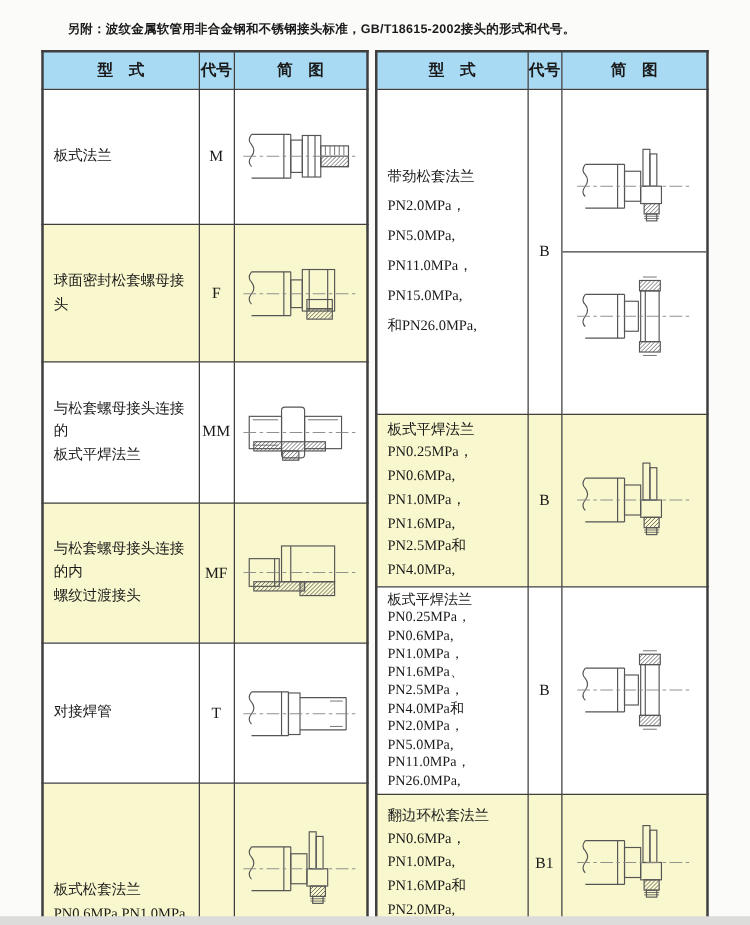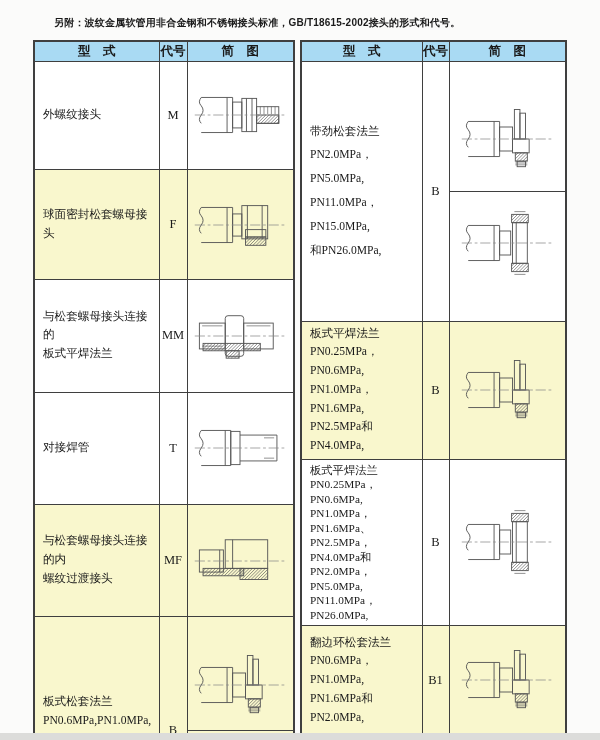--- a/index.html
+++ b/index.html
@@ -6,21 +6,21 @@
     --hdr-bg:#a9daf3; --hl-bg:#f9f7cd; --border-c:#3f3f3f; --line-c:#555555; --page-bg:#fbfbfa;
   }
   *{box-sizing:border-box;margin:0;padding:0}
   html,body{width:600px;height:740px;overflow:hidden}
   body{background:var(--page-bg);font-family:"Liberation Serif","DejaVu Serif",serif;color:#1a1a1a;position:relative}
   .caption{margin:16px 0 0 54px;font-family:Liberation Sans, sans-serif;
            font-weight:600;font-size:10px;letter-spacing:.2px;white-space:pre-line}
   .tables{display:flex;gap:5px;margin:10px 0 0 33px}
   table{border-collapse:collapse;border:2px solid var(--border-c);background:#fff;table-layout:fixed}
   th,td{border:1.4px solid var(--border-c)}
-  th{height:20px;background:var(--hdr-bg);font-size:12.5px;font-weight:700;text-align:center}
+  th{height:30px;background:var(--hdr-bg);font-size:12.5px;font-weight:700;text-align:center}
   td.type{font-size:11.6px;line-height:1.62;padding:3px 4px 3px 8px;white-space:pre-line;vertical-align:middle}
   td.code{text-align:center;font-size:12.5px;vertical-align:middle}
   td.diag{padding:0;text-align:center;vertical-align:middle}
   tr[data-hl="true"]>td{background:var(--hl-bg)}
   
   .rh87 >td{height:87px} .rh88 >td{height:88px} .rh90 >td{height:90px}
   .rh104>td{height:104px}.rh105>td{height:110px}.rh106>td{height:106px}
   .rh183>td{height:183px}.rh208>td{height:260px}
   .loose td.type{line-height:2.05}
   .tight td.type{line-height:1.28;font-size:11.3px}
@@ -49,21 +49,21 @@
       </colgroup>
     <thead>
       <tr>
         <th>型　式</th>
         <th>代号</th>
         <th>简　图</th>
       </tr>
     </thead>
     <tbody>
       <tr class="rh87" data-hl="false">
-        <td class="type">外螺纹接头</td>
+        <td class="type">板式法兰</td>
         <td class="code">M</td>
         <td class="diag">
             <div class="dwrap">
               <svg viewBox="0 0 104 72" width="96" height="74" xmlns="http://www.w3.org/2000/svg">
                 <path d="M10 17 q-4 5 0 9 q4 5 0 10 q-4 5 0 9" stroke="#555555" stroke-width="1" fill="none"></path>
                 <line x1="10" y1="17" x2="44" y2="17" stroke="#555555" stroke-width="1" fill="none"></line>
                 <line x1="10" y1="55" x2="44" y2="55" stroke="#555555" stroke-width="1" fill="none"></line>
                 <line x1="44" y1="17" x2="44" y2="55" stroke="#555555" stroke-width="1" fill="none"></line>
                 <line x1="38" y1="17" x2="38" y2="55" stroke="#555555" stroke-width="1" fill="none"></line>
                 <rect x="44" y="22" width="10" height="28" stroke="#555555" stroke-width="1" fill="none"></rect>
@@ -160,42 +160,20 @@
                 <line x1="37.0" y1="58.5" x2="43.5" y2="52.0" stroke="#555555" stroke-width="0.7"></line>
                 <line x1="39.0" y1="60.0" x2="47.0" y2="52.0" stroke="#555555" stroke-width="0.7"></line>
                 <line x1="42.5" y1="60.0" x2="50.5" y2="52.0" stroke="#555555" stroke-width="0.7"></line>
                 <line x1="46.0" y1="60.0" x2="51.0" y2="55.0" stroke="#555555" stroke-width="0.7"></line>
                 <line x1="49.5" y1="60.0" x2="51.0" y2="58.5" stroke="#555555" stroke-width="0.7"></line>
                 <line x1="3" y1="36" x2="101" y2="36" stroke="#888" stroke-width="0.8" stroke-dasharray="11 3 3 3"></line>
               </svg>
             </div>
           </td>
       </tr>
-      <tr class="rh90" data-hl="false">
-        <td class="type">对接焊管</td>
-        <td class="code">T</td>
-        <td class="diag">
-            <div class="dwrap">
-              <svg viewBox="0 0 104 72" width="96" height="74" xmlns="http://www.w3.org/2000/svg">
-                <path d="M10 17 q-4 5 0 9 q4 5 0 10 q-4 5 0 9" stroke="#555555" stroke-width="1" fill="none"></path>
-                <line x1="10" y1="17" x2="42" y2="17" stroke="#555555" stroke-width="1" fill="none"></line>
-                <line x1="10" y1="55" x2="42" y2="55" stroke="#555555" stroke-width="1" fill="none"></line>
-                <line x1="42" y1="17" x2="42" y2="55" stroke="#555555" stroke-width="1" fill="none"></line>
-                <line x1="36" y1="17" x2="36" y2="55" stroke="#555555" stroke-width="1" fill="none"></line>
-                <rect x="42" y="18" width="10" height="36" stroke="#555555" stroke-width="1" fill="none"></rect>
-                <line x1="52" y1="22" x2="92" y2="22" stroke="#555555" stroke-width="1" fill="none"></line>
-                <line x1="52" y1="50" x2="92" y2="50" stroke="#555555" stroke-width="1" fill="none"></line>
-                <line x1="92" y1="22" x2="92" y2="50" stroke="#555555" stroke-width="1" fill="none"></line>
-                <line x1="78" y1="25" x2="89" y2="25" stroke="#555555" stroke-width="0.7"></line>
-                <line x1="78" y1="47" x2="89" y2="47" stroke="#555555" stroke-width="0.7"></line>
-                <line x1="3" y1="36" x2="101" y2="36" stroke="#888" stroke-width="0.8" stroke-dasharray="11 3 3 3"></line>
-              </svg>
-            </div>
-          </td>
-      </tr>
       <tr class="rh90" data-hl="true">
         <td class="type">与松套螺母接头连接的内
 螺纹过渡接头</td>
         <td class="code">MF</td>
         <td class="diag">
             <div class="dwrap">
               <svg viewBox="0 0 104 72" width="96" height="74" xmlns="http://www.w3.org/2000/svg">
                 <rect x="8" y="24" width="26" height="24" stroke="#555555" stroke-width="1" fill="none"></rect>
                 <line x1="30" y1="24" x2="30" y2="48" stroke="#555555" stroke-width="1" fill="none"></line>
                 <rect x="36" y="13" width="46" height="31" stroke="#555555" stroke-width="1" fill="none"></rect>
@@ -226,20 +204,42 @@
                 <line x1="67.5" y1="56.0" x2="79.5" y2="44.0" stroke="#555555" stroke-width="0.7"></line>
                 <line x1="71.0" y1="56.0" x2="82.0" y2="45.0" stroke="#555555" stroke-width="0.7"></line>
                 <line x1="74.5" y1="56.0" x2="82.0" y2="48.5" stroke="#555555" stroke-width="0.7"></line>
                 <line x1="78.0" y1="56.0" x2="82.0" y2="52.0" stroke="#555555" stroke-width="0.7"></line>
                 <line x1="81.5" y1="56.0" x2="82.0" y2="55.5" stroke="#555555" stroke-width="0.7"></line>
                 <line x1="3" y1="36" x2="101" y2="36" stroke="#888" stroke-width="0.8" stroke-dasharray="11 3 3 3"></line>
               </svg>
             </div>
           </td>
       </tr>
+      <tr class="rh90" data-hl="false">
+        <td class="type">对接焊管</td>
+        <td class="code">T</td>
+        <td class="diag">
+            <div class="dwrap">
+              <svg viewBox="0 0 104 72" width="96" height="74" xmlns="http://www.w3.org/2000/svg">
+                <path d="M10 17 q-4 5 0 9 q4 5 0 10 q-4 5 0 9" stroke="#555555" stroke-width="1" fill="none"></path>
+                <line x1="10" y1="17" x2="42" y2="17" stroke="#555555" stroke-width="1" fill="none"></line>
+                <line x1="10" y1="55" x2="42" y2="55" stroke="#555555" stroke-width="1" fill="none"></line>
+                <line x1="42" y1="17" x2="42" y2="55" stroke="#555555" stroke-width="1" fill="none"></line>
+                <line x1="36" y1="17" x2="36" y2="55" stroke="#555555" stroke-width="1" fill="none"></line>
+                <rect x="42" y="18" width="10" height="36" stroke="#555555" stroke-width="1" fill="none"></rect>
+                <line x1="52" y1="22" x2="92" y2="22" stroke="#555555" stroke-width="1" fill="none"></line>
+                <line x1="52" y1="50" x2="92" y2="50" stroke="#555555" stroke-width="1" fill="none"></line>
+                <line x1="92" y1="22" x2="92" y2="50" stroke="#555555" stroke-width="1" fill="none"></line>
+                <line x1="78" y1="25" x2="89" y2="25" stroke="#555555" stroke-width="0.7"></line>
+                <line x1="78" y1="47" x2="89" y2="47" stroke="#555555" stroke-width="0.7"></line>
+                <line x1="3" y1="36" x2="101" y2="36" stroke="#888" stroke-width="0.8" stroke-dasharray="11 3 3 3"></line>
+              </svg>
+            </div>
+          </td>
+      </tr>
       <tr class="rh183" data-hl="true">
         <td class="type">板式松套法兰
 PN0.6MPa,PN1.0MPa,
 PN1.6MPa,PN2.5MPa,
 和PN4.0MPa</td>
         <td class="code">B</td>
         <td class="diag">
           <div class="dsplit">
             <div class="dwrap">
                 <svg viewBox="0 0 104 72" width="96" height="74" xmlns="http://www.w3.org/2000/svg">

